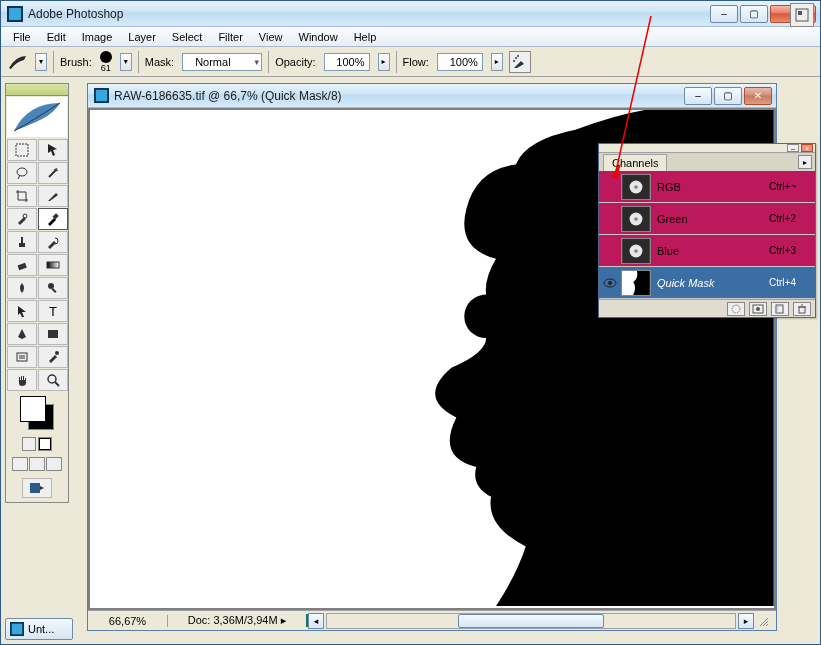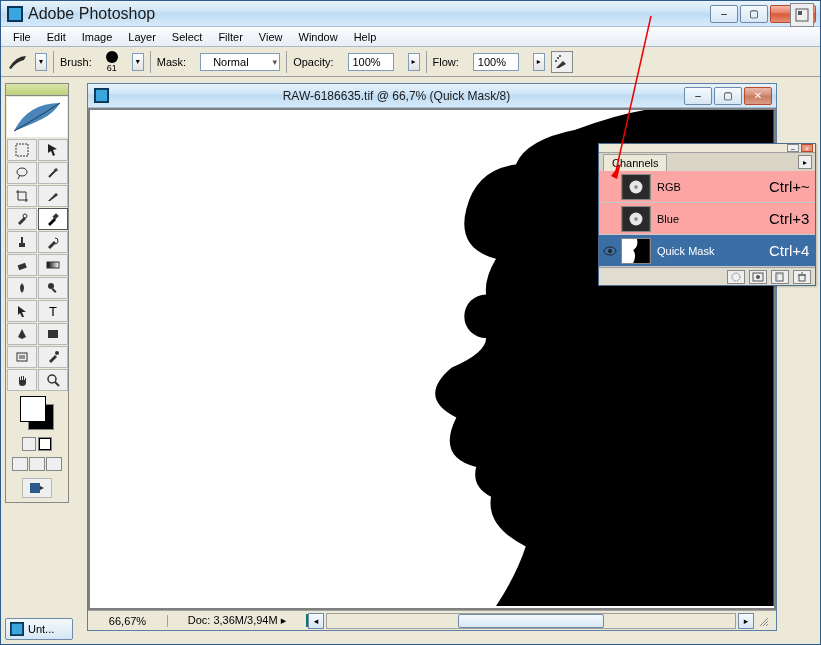--- a/index.html
+++ b/index.html
@@ -2,34 +2,34 @@
 <html><head>
 <meta charset="utf-8">
 <style>
   * { margin: 0; padding: 0; box-sizing: border-box; font-family: Tahoma, Arial, sans-serif; }
   body { width: 821px; height: 645px; background: #fff; overflow: hidden; position: relative; }
 
   
   .main-window { position: absolute; inset: 0; border: 1px solid #2f5a8c; background: #ece9d8; }
   .titlebar { height: 26px; background: linear-gradient(#eaf3fb, #cfe6f7 40%, #bfdcf3 50%, #d7eaf9); border-bottom: 1px solid #a0bcd9; display: flex; align-items: center; padding: 0 4px 0 6px; }
   .titlebar .ps-icon { width: 16px; height: 16px; margin-right: 5px; }
-  .titlebar .title { font-size: 16px; color: #1a1a1a; flex: 1 1 auto; }
+  .titlebar .title { font-size: 12px; color: #1a1a1a; flex: 1 1 auto; }
   .win-btns { display: flex; gap: 2px; }
   .win-btn { width: 28px; height: 18px; border: 1px solid #6f8aa8; border-radius: 2px; background: linear-gradient(#f5fafe,#d7e6f4); display:flex;align-items:center;justify-content:center;font-size:10px; }
   .win-btn.close { width: 46px; background: linear-gradient(#f9b8a7,#e8836b 40%,#d85a3b 50%,#e88a70); border-color:#b94a2c; color:#fff; }
 
   .menubar { height: 20px; background: linear-gradient(#fbfcfd,#e7eef6); border-bottom: 1px solid #a7b9cb; display:flex; align-items:center; padding-left:4px; font-size:11px; }
   .menubar span { padding: 2px 8px; cursor: default; }
 
   .optbar { height: 30px; background:#ece9d8; border-bottom:1px solid #a0a0a0; display:flex; align-items:center; padding:0 6px; font-size:11px; gap:6px; }
   .opt-sep { width:1px; height:22px; background:#a0a0a0; }
-  .opt-grp { display:flex; align-items:center; gap:14px; }
+  .opt-grp { display:flex; align-items:center; gap:8px; }
   .dropdown { border:1px solid #7f9db9; background:#fff; height:18px; padding:0 14px 0 12px; font-size:11px; position:relative; display:inline-flex; align-items:center; }
   .dropdown::after { content:'▾'; position:absolute; right:2px; font-size:9px; color:#555; }
-  .numbox { border:1px solid #7f9db9; background:#fff; height:18px; padding:0 4px; font-size:11px; display:inline-flex; align-items:center; width:46px; }
+  .numbox { border:1px solid #7f9db9; background:#fff; height:18px; padding:0 4px; font-size:11px; display:inline-flex; align-items:center; width:46px; justify-content:flex-end; }
   .tinyarrow { width:12px;height:18px;border:1px solid #7f9db9;background:linear-gradient(#fdfdfd,#e4e4e4);display:flex;align-items:center;justify-content:center;font-size:8px; }
   .opt-icon { width:22px;height:22px;border:1px solid #888; background:#efefef; display:flex;align-items:center;justify-content:center; }
   .opt-icon-plain { width:22px;height:22px; display:flex;align-items:center;justify-content:center; }
 
   
   .tools { position:absolute; left:4px; top:82px; width:64px; background:#ece9d8; border:1px solid #888; }
   .tools-head { height:12px; background:linear-gradient(#d9e5a7,#c1d07e); border-bottom:1px solid #888; }
   .feather { width:60px;height:40px; background:#fff; margin:1px auto; display:flex;align-items:center;justify-content:center; }
   .tool-grid { display:grid; grid-template-columns:30px 30px; grid-auto-rows:22px; gap:1px; padding:1px; }
   .tool { border:1px solid #b8b8b8; background:#efefef; display:flex;align-items:center;justify-content:center; font-size:11px; position:relative; }
@@ -42,50 +42,50 @@
   .mode-btn { width:14px;height:14px;border:1px solid #888;background:#efefef; }
   .mode-btn.sel { background:#fff; box-shadow:inset 0 0 0 1px #000; }
   .screen-row { display:flex; justify-content:center; gap:1px; padding:3px 0 5px; }
   .screen-btn { width:16px;height:14px;border:1px solid #888;background:#efefef; }
   .jump-row { display:flex; justify-content:center; padding:2px 0 4px; }
 
   
   .doc { position:absolute; left:86px; top:82px; width:690px; height:548px; border:1px solid #5b7fa8; background:#7f7f7f; display:flex; flex-direction:column; }
   .doc-title { height:24px; background:linear-gradient(#eaf3fb,#cfe6f7 40%,#bfdcf3 50%,#d7eaf9); border-bottom:1px solid #a0bcd9; display:flex;align-items:center; padding:0 4px 0 6px; gap:5px; }
   .doc-title .ps-icon { width:15px;height:15px; }
-  .doc-title .dtitle { font-size:12px; flex:1; color:#1a1a1a;text-align:center; }
+  .doc-title .dtitle { font-size:12px; flex:1; color:#1a1a1a; }
   .doc-win-btns .win-btn.close { width:28px; background:linear-gradient(#e9b9ac,#d8947f 40%,#c97b61 50%,#d99d88); color:#fff; }
   .canvas-wrap { flex:1; background:#fff; position:relative; overflow:hidden; margin:2px; }
   .silhouette { position:absolute; right:0; top:0; bottom:0; width:58%; }
   .status { height:20px; background:#ece9d8; border-top:1px solid #a0a0a0; display:flex; align-items:center; font-size:11px; }
   .status .zoom { width:80px; text-align:center; border-right:1px solid #a0a0a0; }
   .status .info { width:140px; text-align:center; border-right:2px solid #0f766e; }
   .status .scrolltrack { flex:1; background:#ece9d8; height:16px; border:1px solid #a0a0a0; margin:0 2px; position:relative; }
   .status .thumb { position:absolute; left:32%; top:0; bottom:0; width:36%; background:linear-gradient(#f5fafe,#d7e6f4); border:1px solid #6f8aa8; border-radius:2px; }
   .status .arrow { width:16px;height:16px;border:1px solid #6f8aa8;background:linear-gradient(#f5fafe,#d7e6f4);display:flex;align-items:center;justify-content:center;font-size:9px; }
   .status .resizer { width:22px; }
 
   
   .panel { position:absolute; left:597px; top:142px; width:218px; border:1px solid #4c6c8f; background:#ece9d8; box-shadow:1px 1px 2px rgba(0,0,0,.2); }
   .panel-topstrip { height:9px; background:#ece9d8; border-bottom:1px solid #a0a0a0; position:relative; display:flex; justify-content:flex-end; align-items:center; padding-right:2px; gap:2px; }
   .panel-topstrip .mini { width:12px;height:8px;border:1px solid #888;background:#efefef;font-size:7px;display:flex;align-items:center;justify-content:center; }
   .panel-topstrip .mini.close { background:#e8917a;border-color:#b94a2c;color:#fff; }
   .panel-tabs { height:18px; display:flex; padding:0 4px; background:#d8d5c6; }
   .panel-tab { font-size:11px; padding:2px 8px; background:#ece9d8; border:1px solid #a0a0a0; border-bottom:none; margin-top:1px; }
   .panel-menu { position:absolute; right:3px; top:11px; width:14px;height:14px;border:1px solid #888;background:#efefef;display:flex;align-items:center;justify-content:center;font-size:8px; }
 
-  .ch-list { background:#fca5a5; }
+  .ch-list { background:#be185d; }
   .ch-row { height:32px; display:flex; align-items:center; border-bottom:1px solid #c8c8c8; font-size:11px; }
   .ch-row.sel { background:#3b6ea5; color:#fff; }
-  .ch-row.sel .ch-name { }
+  .ch-row.sel .ch-name { font-style:italic; }
   .ch-eye { width:22px; display:flex;align-items:center;justify-content:center; }
   .ch-thumb { width:30px;height:26px;border:1px solid #888;background:#fff;margin-right:6px; display:flex;align-items:center;justify-content:center; overflow:hidden; }
   .ch-thumb img, .ch-thumb svg { width:100%; height:100%; }
   .ch-name { flex:1; }
-  .ch-short { width:46px; padding-right:20px; font-size:15px; }
+  .ch-short { width:46px; padding-right:20px; font-size:10px; }
   .ch-bottom { height:18px; background:#e0ddd0; border-top:1px solid #a0a0a0; display:flex; justify-content:flex-end; align-items:center; gap:4px; padding:0 4px; }
   .ch-footbtn { width:18px;height:14px;border:1px solid #888;background:#efefef;display:flex;align-items:center;justify-content:center;font-size:9px; }
 
   
   .arrow-annot { position:absolute; left:610px; top:10px; pointer-events:none; }
 
   
   .taskbtn { position:absolute; left:4px; bottom:4px; width:68px; height:22px; border:1px solid #6f8aa8; border-radius:2px; background:linear-gradient(#f3f8fc,#d7e6f4); display:flex;align-items:center; font-size:11px; gap:4px; padding:0 4px; }
 
   
@@ -417,20 +417,32 @@
         </div>
         <div class="ch-row">
           <div class="ch-eye"></div>
           <div class="ch-thumb">
             <svg viewBox="0 0 30 26">
               <rect width="30" height="26" fill="#2a2a2a"></rect>
               <circle cx="15" cy="13" r="7" fill="#e8e8e8"></circle>
               <circle cx="15" cy="13" r="2" fill="#888"></circle>
             </svg>
           </div>
+          <div class="ch-name">Green</div>
+          <div class="ch-short">Ctrl+2</div>
+        </div>
+        <div class="ch-row">
+          <div class="ch-eye"></div>
+          <div class="ch-thumb">
+            <svg viewBox="0 0 30 26">
+              <rect width="30" height="26" fill="#2a2a2a"></rect>
+              <circle cx="15" cy="13" r="7" fill="#e8e8e8"></circle>
+              <circle cx="15" cy="13" r="2" fill="#888"></circle>
+            </svg>
+          </div>
           <div class="ch-name">Blue</div>
           <div class="ch-short">Ctrl+3</div>
         </div>
         <div class="ch-row sel">
           <div class="ch-eye">
             <svg class="eye-svg" viewBox="0 0 14 10">
               <ellipse cx="7" cy="5" rx="6" ry="4" fill="none" stroke="#222"></ellipse>
               <circle cx="7" cy="5" r="2" fill="#222"></circle>
             </svg>
           </div>

